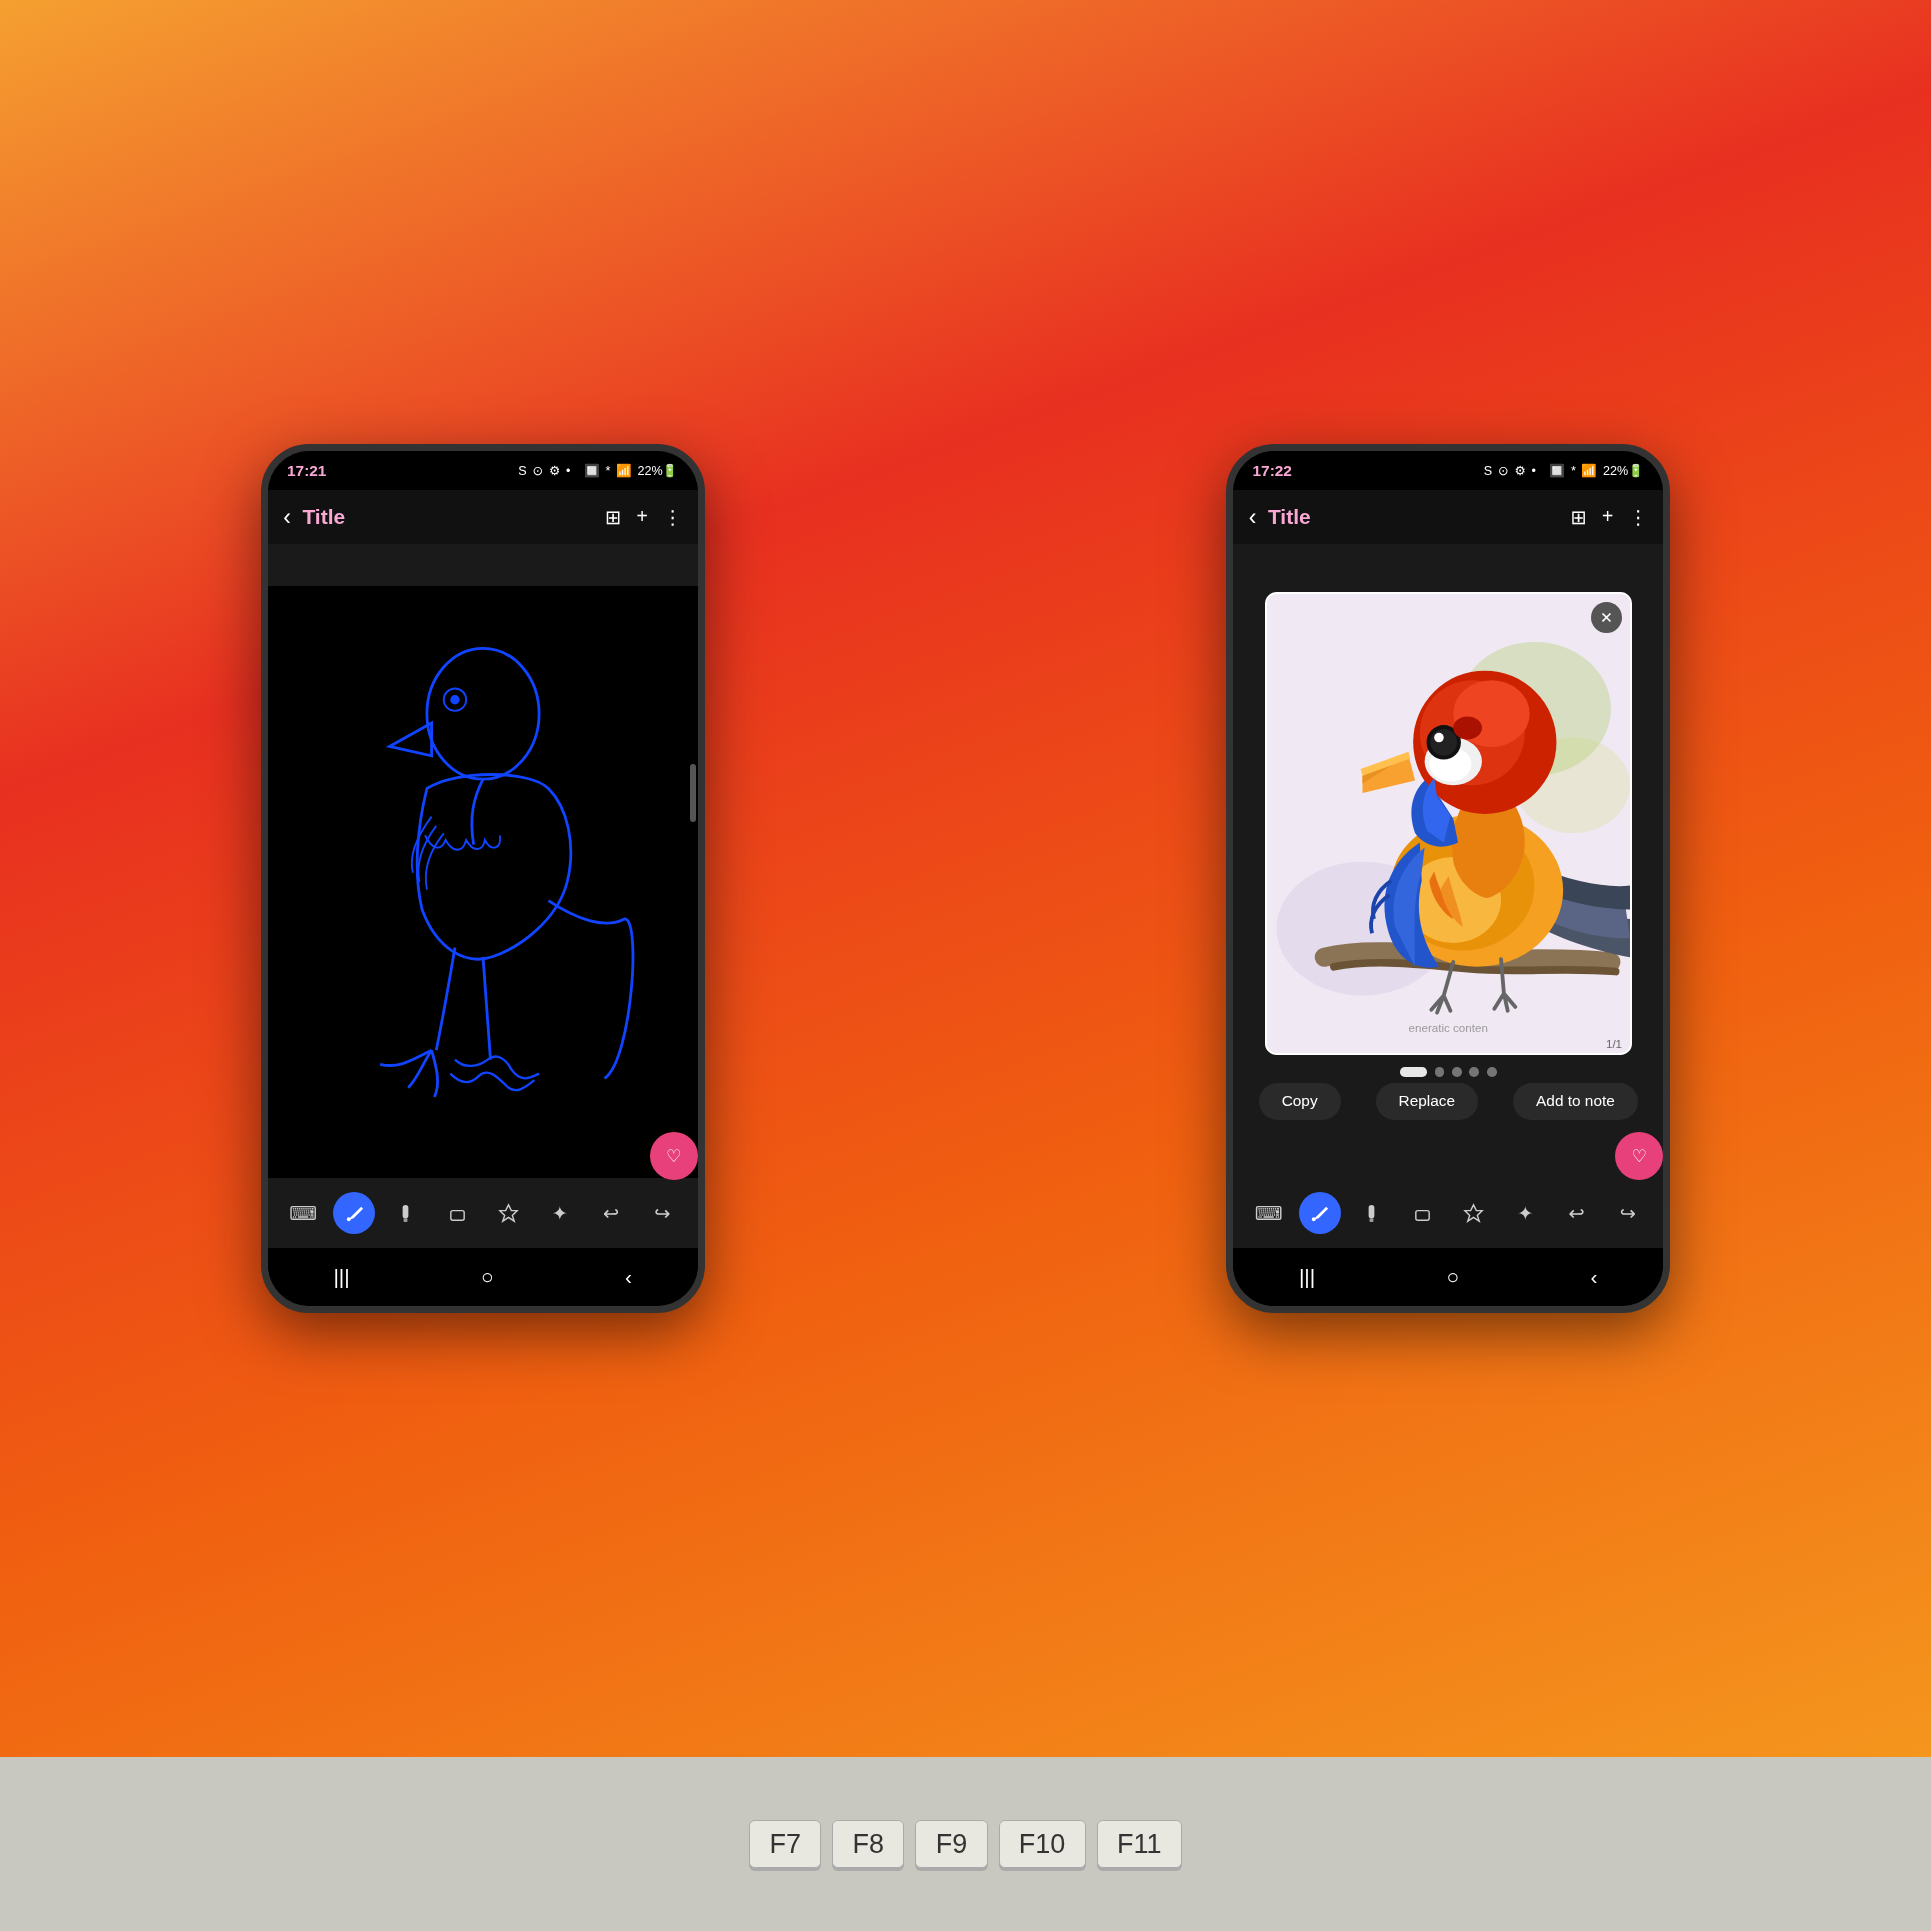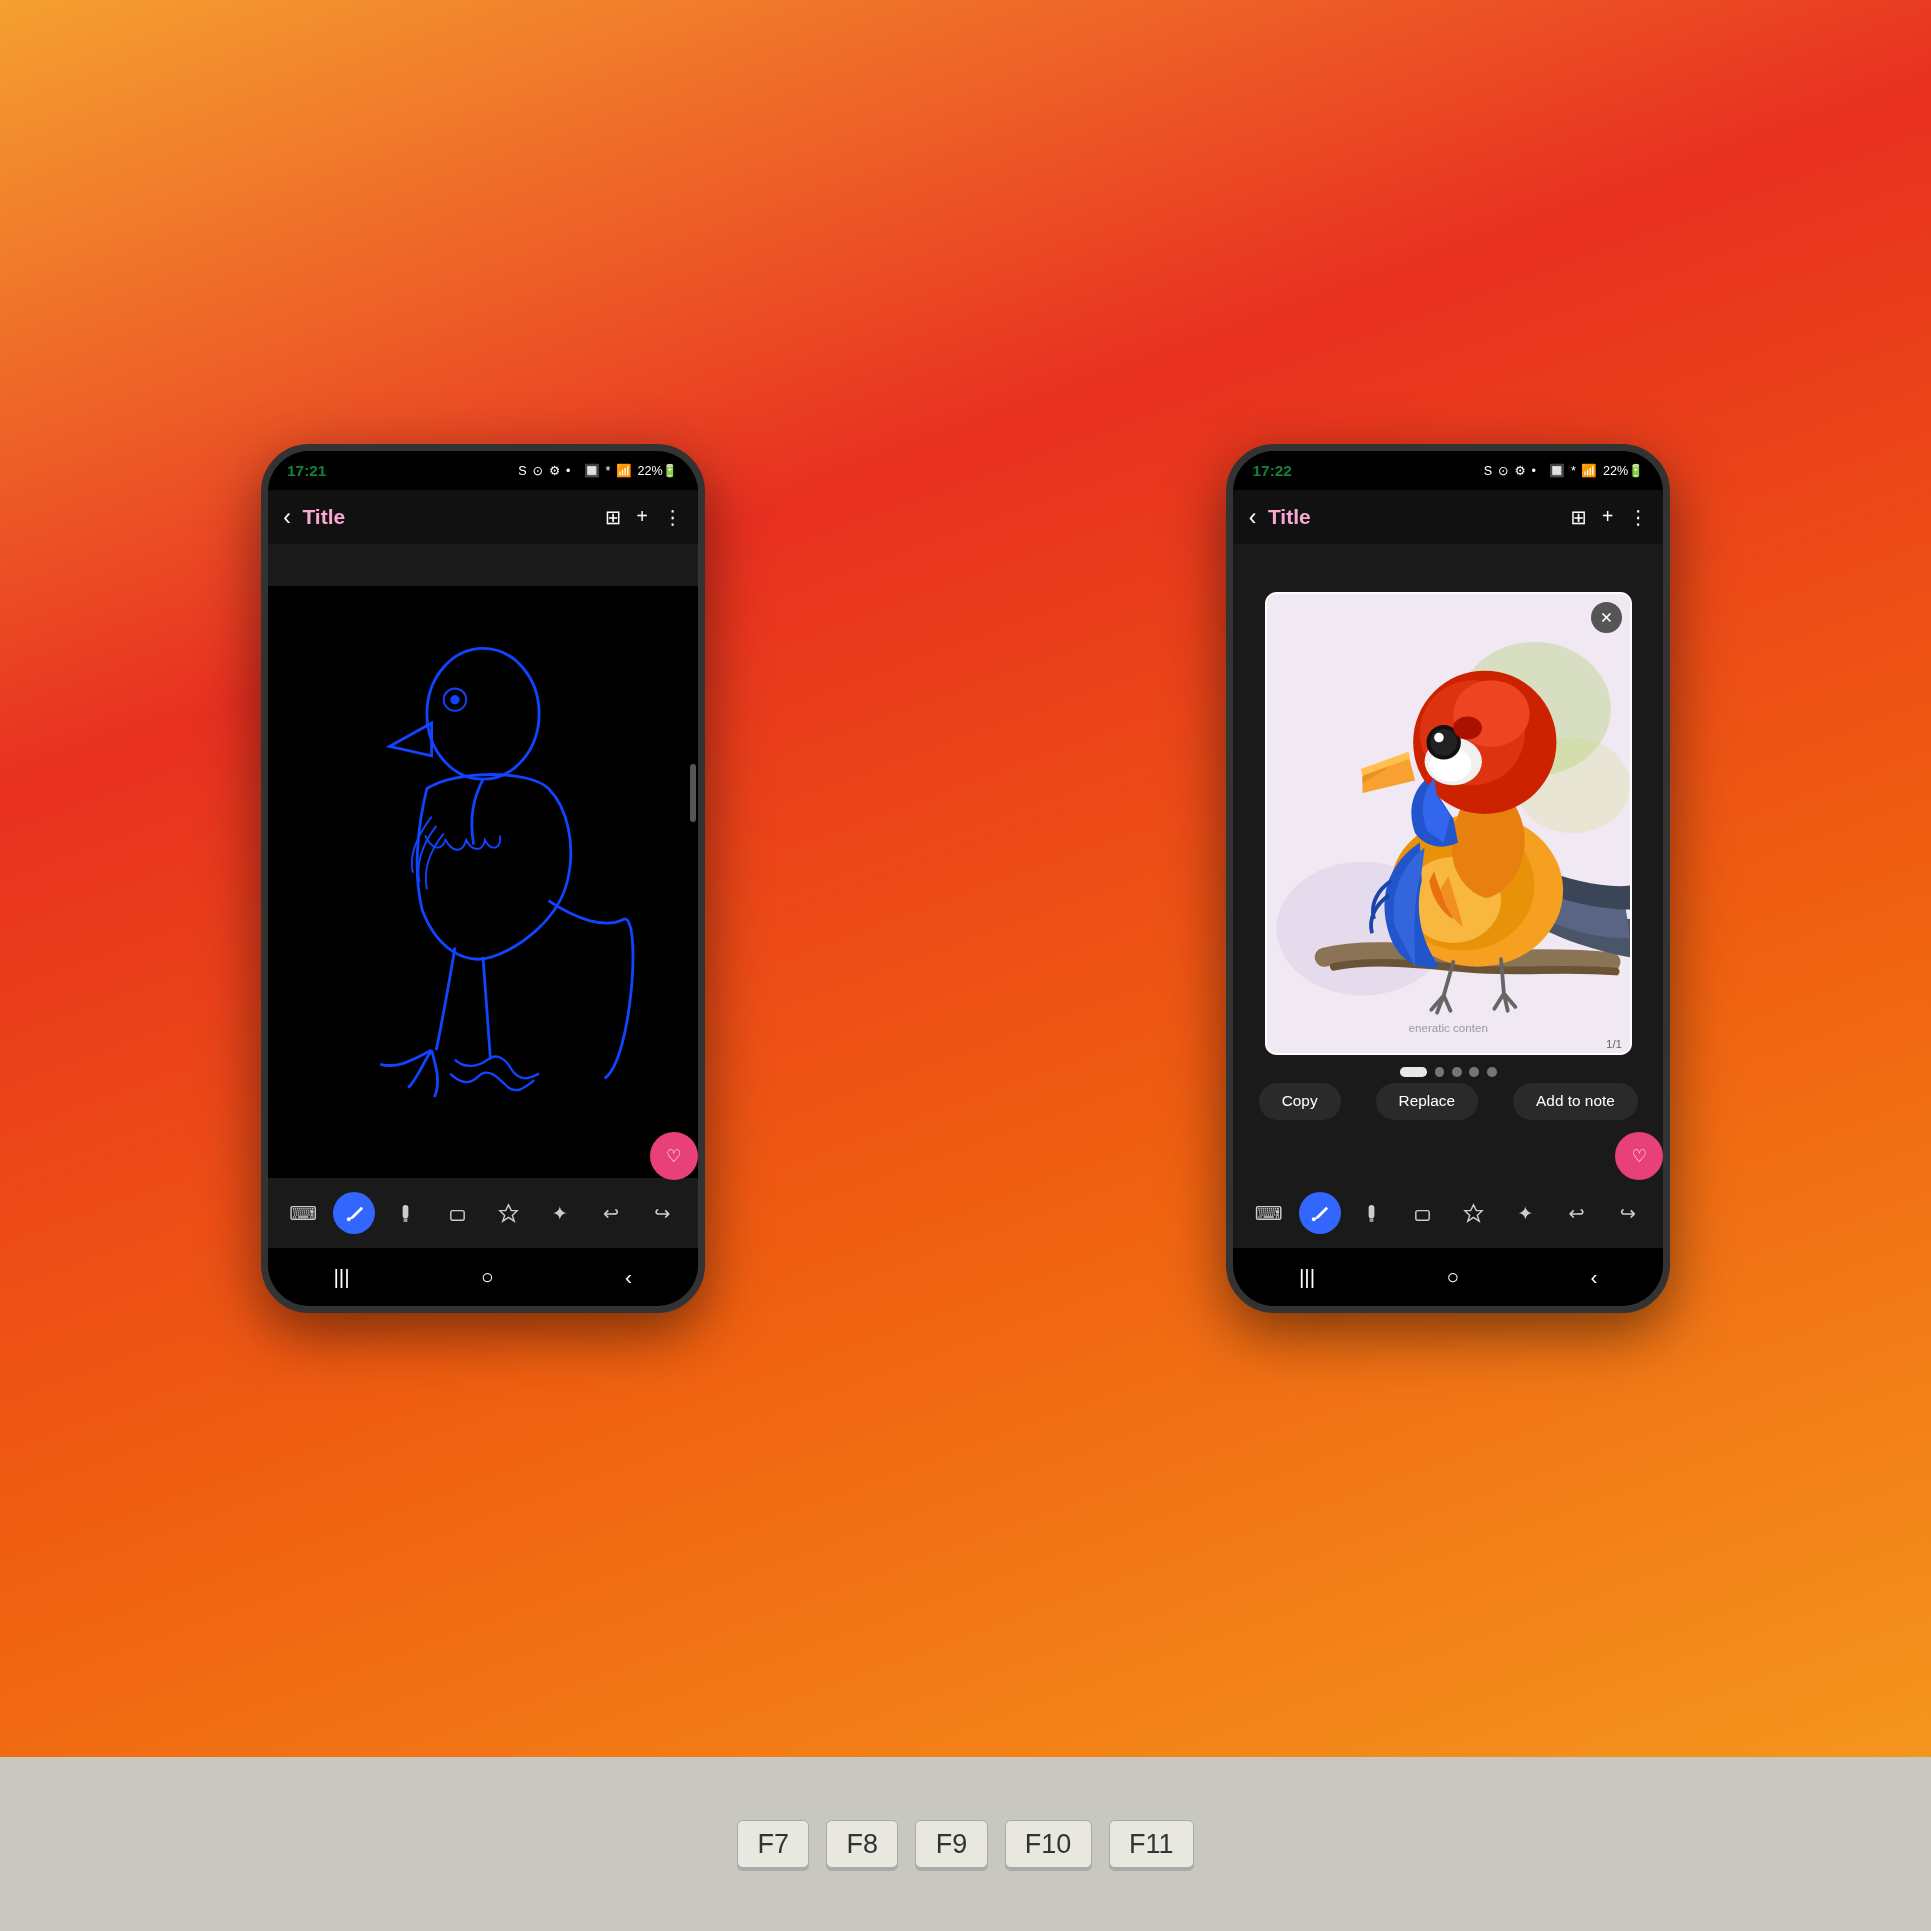--- a/index.html
+++ b/index.html
@@ -25,21 +25,21 @@
     .keyboard-area {
       position: absolute;
       bottom: 0;
       left: 0;
       right: 0;
       height: 174px;
       background: #c8c8c0;
       display: flex;
       align-items: center;
       justify-content: center;
-      gap: 17px;
+      gap: 11px;
       padding: 19.3px 39px;
     }
 
     .keyboard-key {
       background: #e8e8e0;
       border: 1px solid #aaa;
       border-radius: 5.8px;
       padding: 7.7px 19.3px;
       font-size: 27px;
       color: #333;
@@ -91,21 +91,21 @@
       height: 39px;
       background: #000;
       display: flex;
       align-items: center;
       justify-content: space-between;
       padding: 0 19.3px;
       flex-shrink: 0;
     }
 
     .status-time {
-      color: #15803d;
+      color: #f9a8d4;
       font-size: 15.4px;
       font-weight: 600;
     }
 
     .status-icons {
       display: flex;
       align-items: center;
       gap: 5.8px;
       color: #fff;
       font-size: 12.6px;

